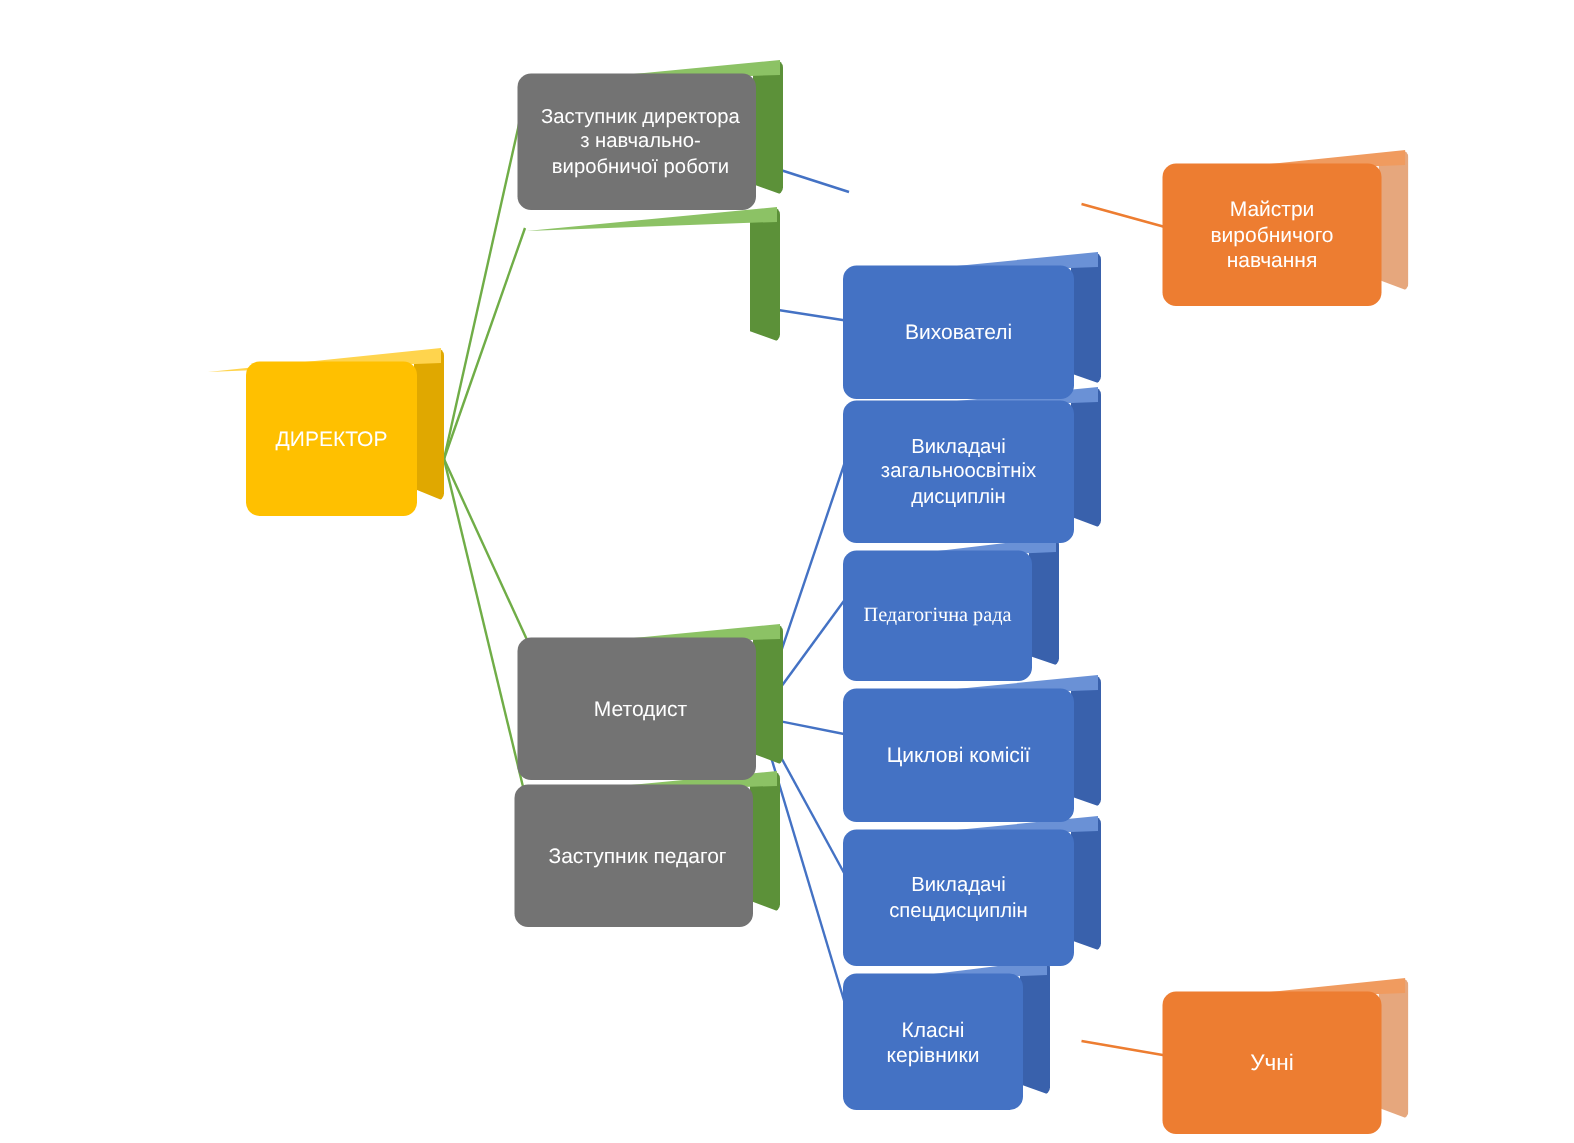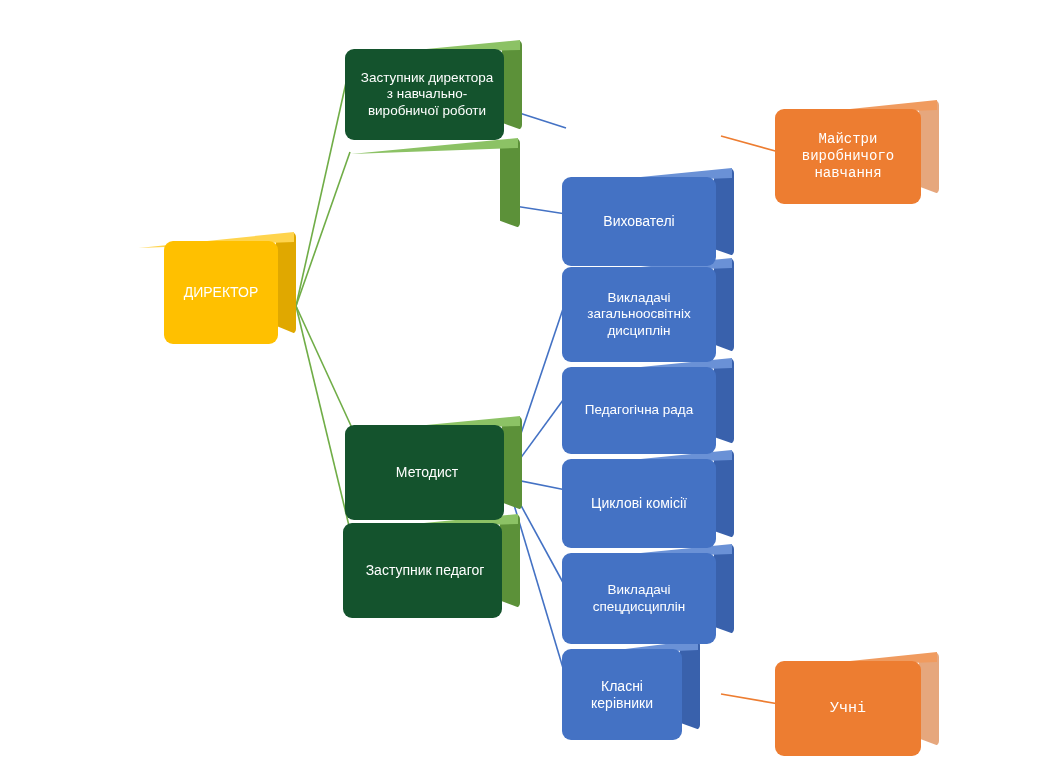--- a/index.html
+++ b/index.html
@@ -66,29 +66,29 @@
   .node .lbl {
     display: block;
     width: 100%;
   }
 
   
   .c-yellow .face { background: #FFC000; margin-left: 33px; }
   .c-yellow .side  { background: #E0A800; }
   .c-yellow .top   { background: #FFD44D; }
 
-  .c-green .face { background: #14532d; padding-left: 13px; }
+  .c-green .face { background: #737373; padding-left: 13px; }
   .c-green .side  { background: #5C9139; }
   .c-green .top   { background: #8CC265; }
 
   .c-blue .face { background: #4472C4; }
   .c-blue .side  { background: #3961AC; }
   .c-blue .top   { background: #6A91D6; }
 
-  .c-orange .face { background: #ED7D31; font-family: Liberation Mono, monospace; }
+  .c-orange .face { background: #ED7D31; }
   .c-orange .side  { background: #D4682195; }
   .c-orange .top   { background: #F09B5F; }
 
   .fs13 { font-size: 13.5px; }
   .fs14 { font-size: 14px; }
   .fs15 { font-size: 15px; }
 </style>
 </head>
 <body>
 
@@ -161,21 +161,21 @@
   </div>
 
   <div class="node c-blue" style="left:562px; top:258px; width:172px; height:104px;">
     <div class="side"></div>
     <div class="top"></div>
     <div class="face fs13">
       <span class="lbl">Викладачі загальноосвітніх дисциплін</span>
     </div>
   </div>
 
-  <div class="node c-blue" style="left:562px; top:358px; width:172px; height:96px;">
+  <div class="node c-blue" style="left:562px; top:358px; width:144px; height:96px;font-family:Liberation Serif, serif;">
     <div class="side"></div>
     <div class="top"></div>
     <div class="face fs13">
       <span class="lbl">Педагогічна рада</span>
     </div>
   </div>
 
   <div class="node c-blue" style="left:562px; top:450px; width:172px; height:98px;">
     <div class="side"></div>
     <div class="top"></div>

